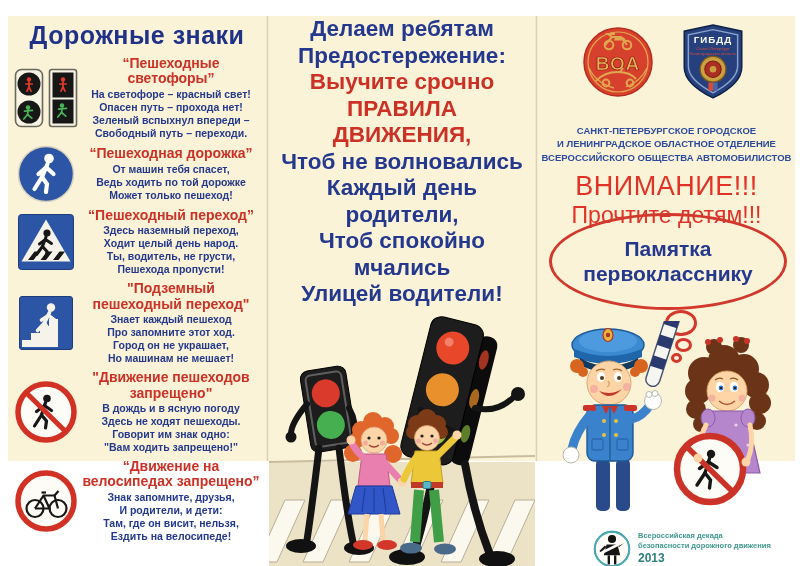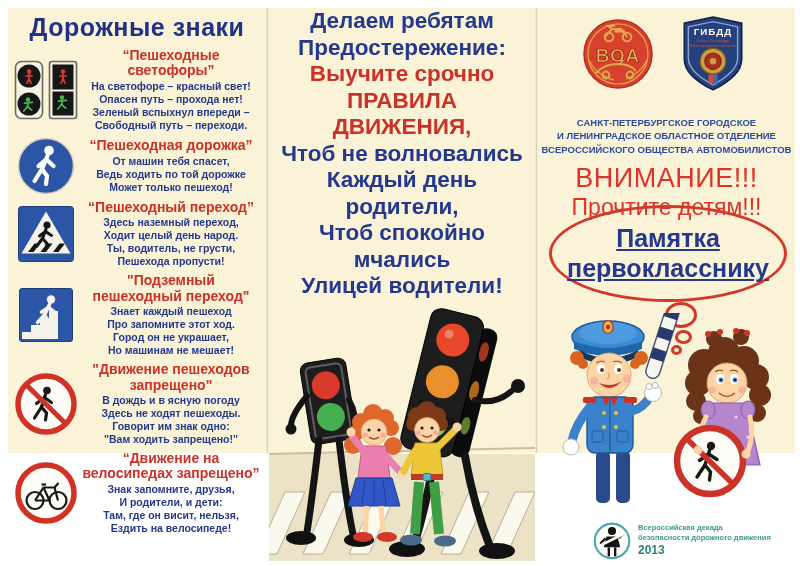--- a/index.html
+++ b/index.html
@@ -3,21 +3,21 @@
 <meta charset="utf-8">
 <style>
   :root{
     --navy:#24388e;
     --red:#cc3125;
     --bright-red:#e03226;
     --cream:#faf3d8;
   }
   *{margin:0;padding:0;box-sizing:border-box;}
   body{width:800px;height:566px;background:#ffffff;font-family:"Liberation Sans",sans-serif;overflow:hidden;position:relative;}
-  .sheet{position:absolute;left:8px;top:8px;width:787px;height:445px;background:var(--cream);}
+  .sheet{position:absolute;left:8px;top:16px;width:787px;height:445px;background:var(--cream);}
   .fold{position:absolute;top:0;width:3px;height:100%;background:linear-gradient(90deg,rgba(160,150,120,0),rgba(160,150,120,.35),rgba(255,255,255,.5));}
   .fold.f1{left:258px;}
   .fold.f2{left:527px;}
 
   .panel{position:absolute;top:0;height:553px;}
   .panel.left{left:0;width:258px;padding-top:5px;}
   .panel.center{left:261px;width:266px;}
   .panel.right{left:530px;width:257px;}
 
   
@@ -34,21 +34,21 @@
   .center-line.red{color:var(--red);}
   .center-art{position:absolute;left:0;top:296px;}
 
   
   .logos-row{display:flex;justify-content:center;align-items:center;gap:20px;margin-top:6px;height:80px;}
   .org-text{margin-top:22px;text-align:center;color:#2b4aa0;font-weight:bold;font-size:9.5px;line-height:1.4;}
   .attention{text-align:center;color:var(--bright-red);font-weight:normal;}
   .attention .a1{font-size:27px;line-height:1.1;margin-top:8px;letter-spacing:.5px;}
   .attention .a2{font-size:23px;line-height:1.15;}
   .memo-oval{position:absolute;left:11px;top:197px;width:238px;height:97px;border:3px solid #d2392c;border-radius:50%;display:flex;flex-direction:column;justify-content:center;align-items:center;}
-  .memo-line{font-size:25px;font-weight:bold;color:var(--navy);line-height:1.18;text-decoration:underline;}
+  .memo-line{font-size:21px;font-weight:bold;color:var(--navy);line-height:1.18;}
   .tc{position:absolute;border:3px solid #d2392c;border-radius:50%;}
   .tc1{left:127px;top:294px;width:32px;height:26px;}
   .tc2{left:137px;top:322px;width:17px;height:14px;}
   .tc3{left:133px;top:337px;width:11px;height:10px;}
   .right-art{position:absolute;left:0;top:305px;}
   .badge{position:absolute;left:54px;top:511px;display:flex;align-items:flex-start;gap:6px;}
   .badge-text{color:#3f9890;font-weight:bold;padding-top:4px;}
   .badge-line{font-size:7.5px;line-height:1.3;}
   .badge-year{font-size:12px;color:#2f8078;line-height:1.2;}
 </style>

